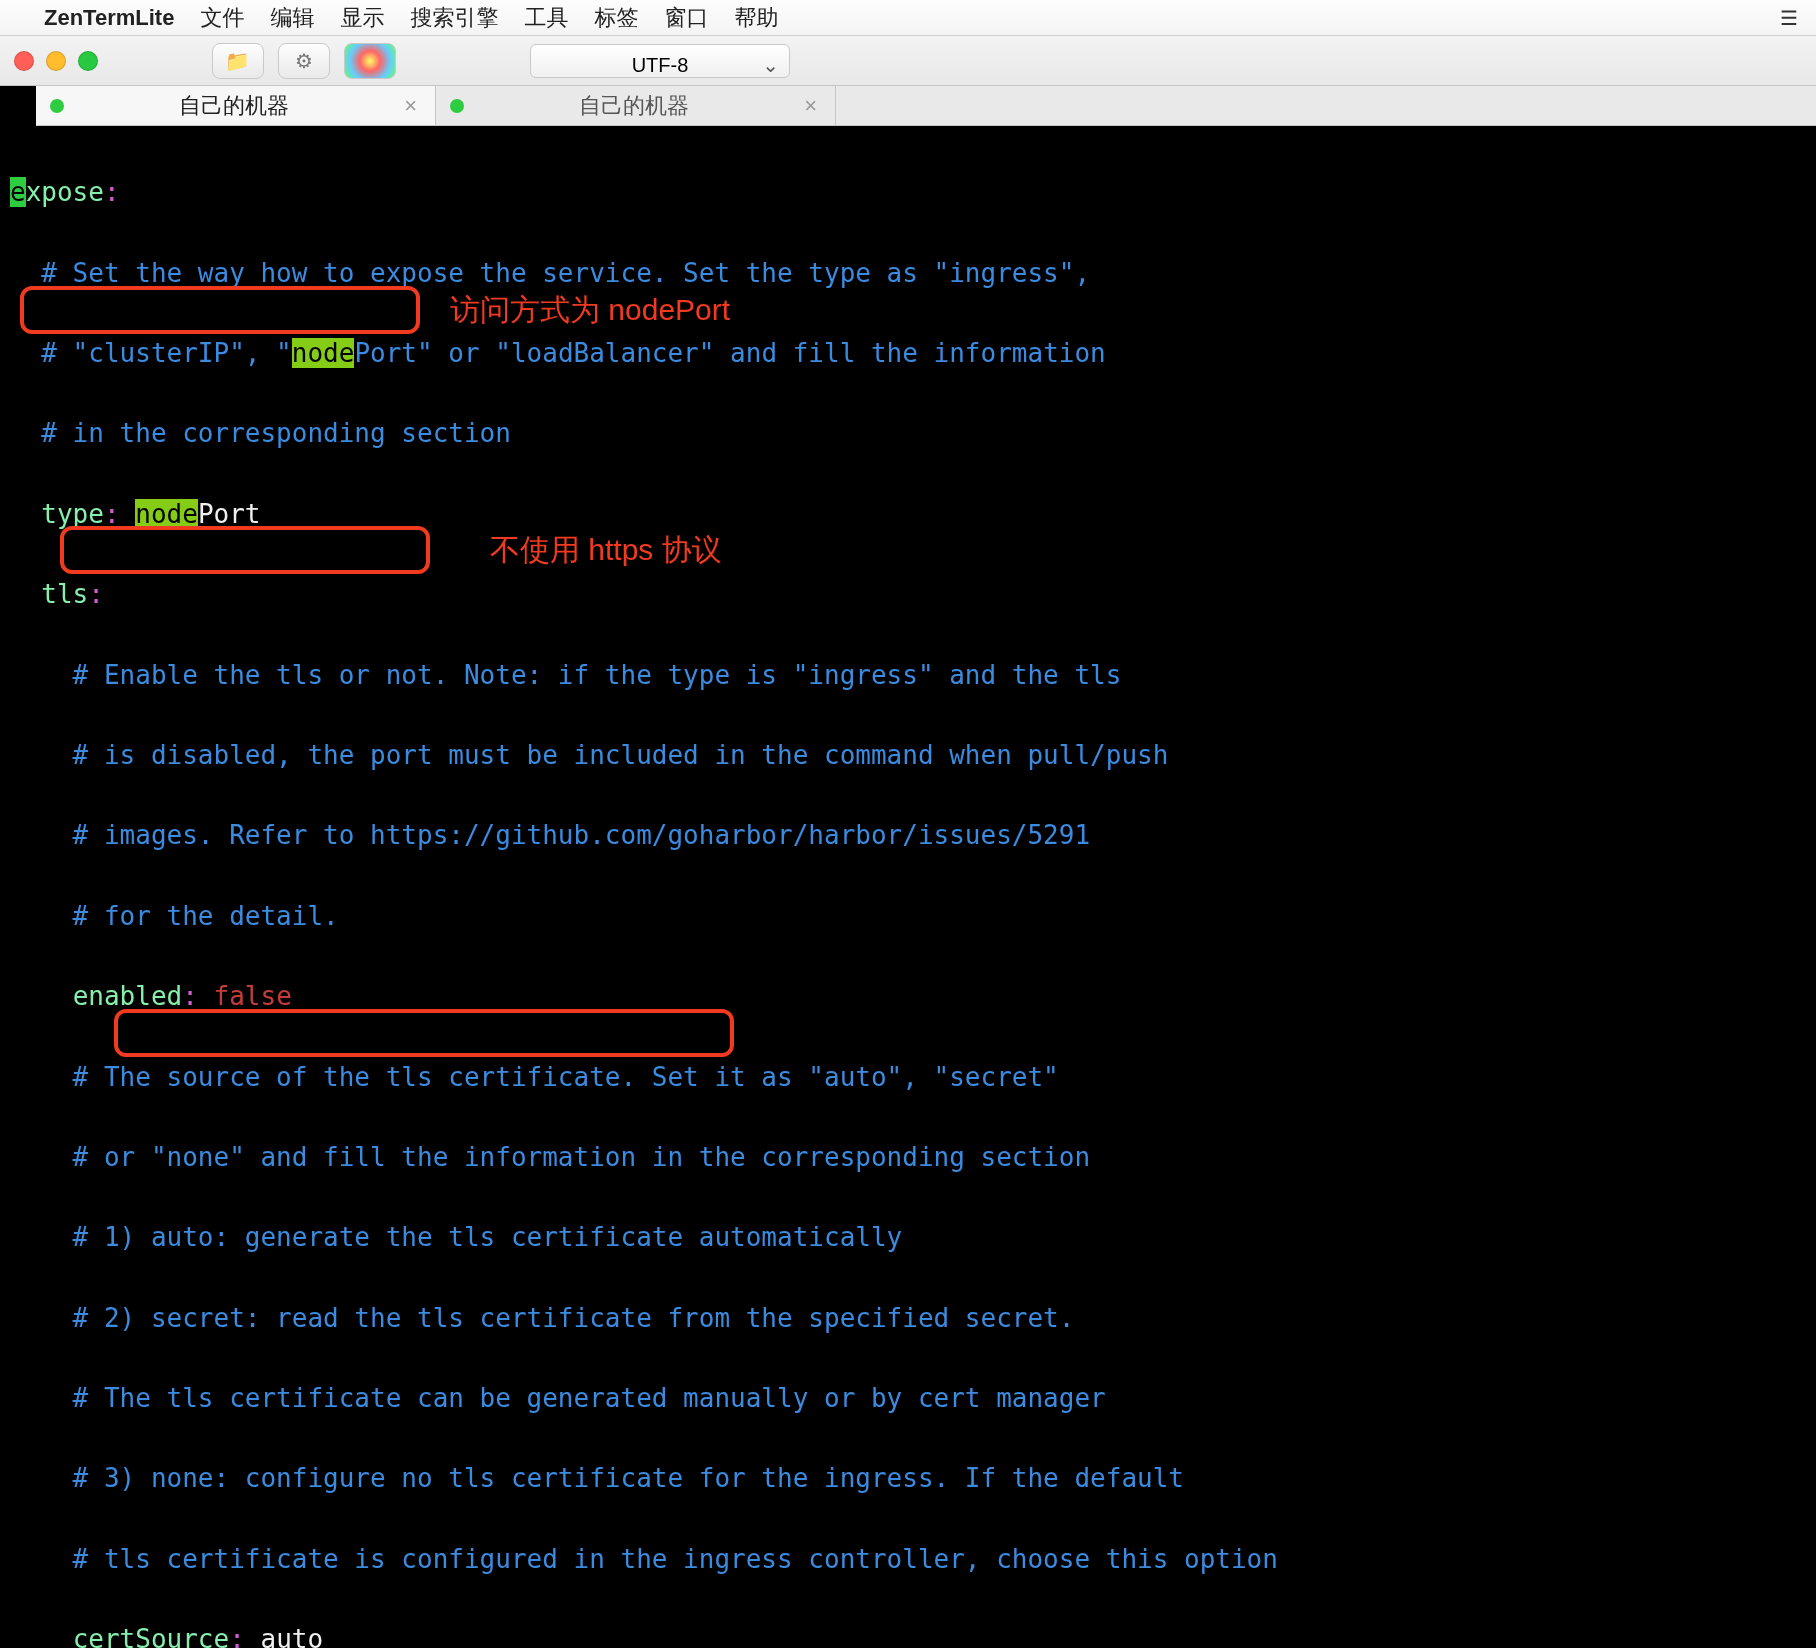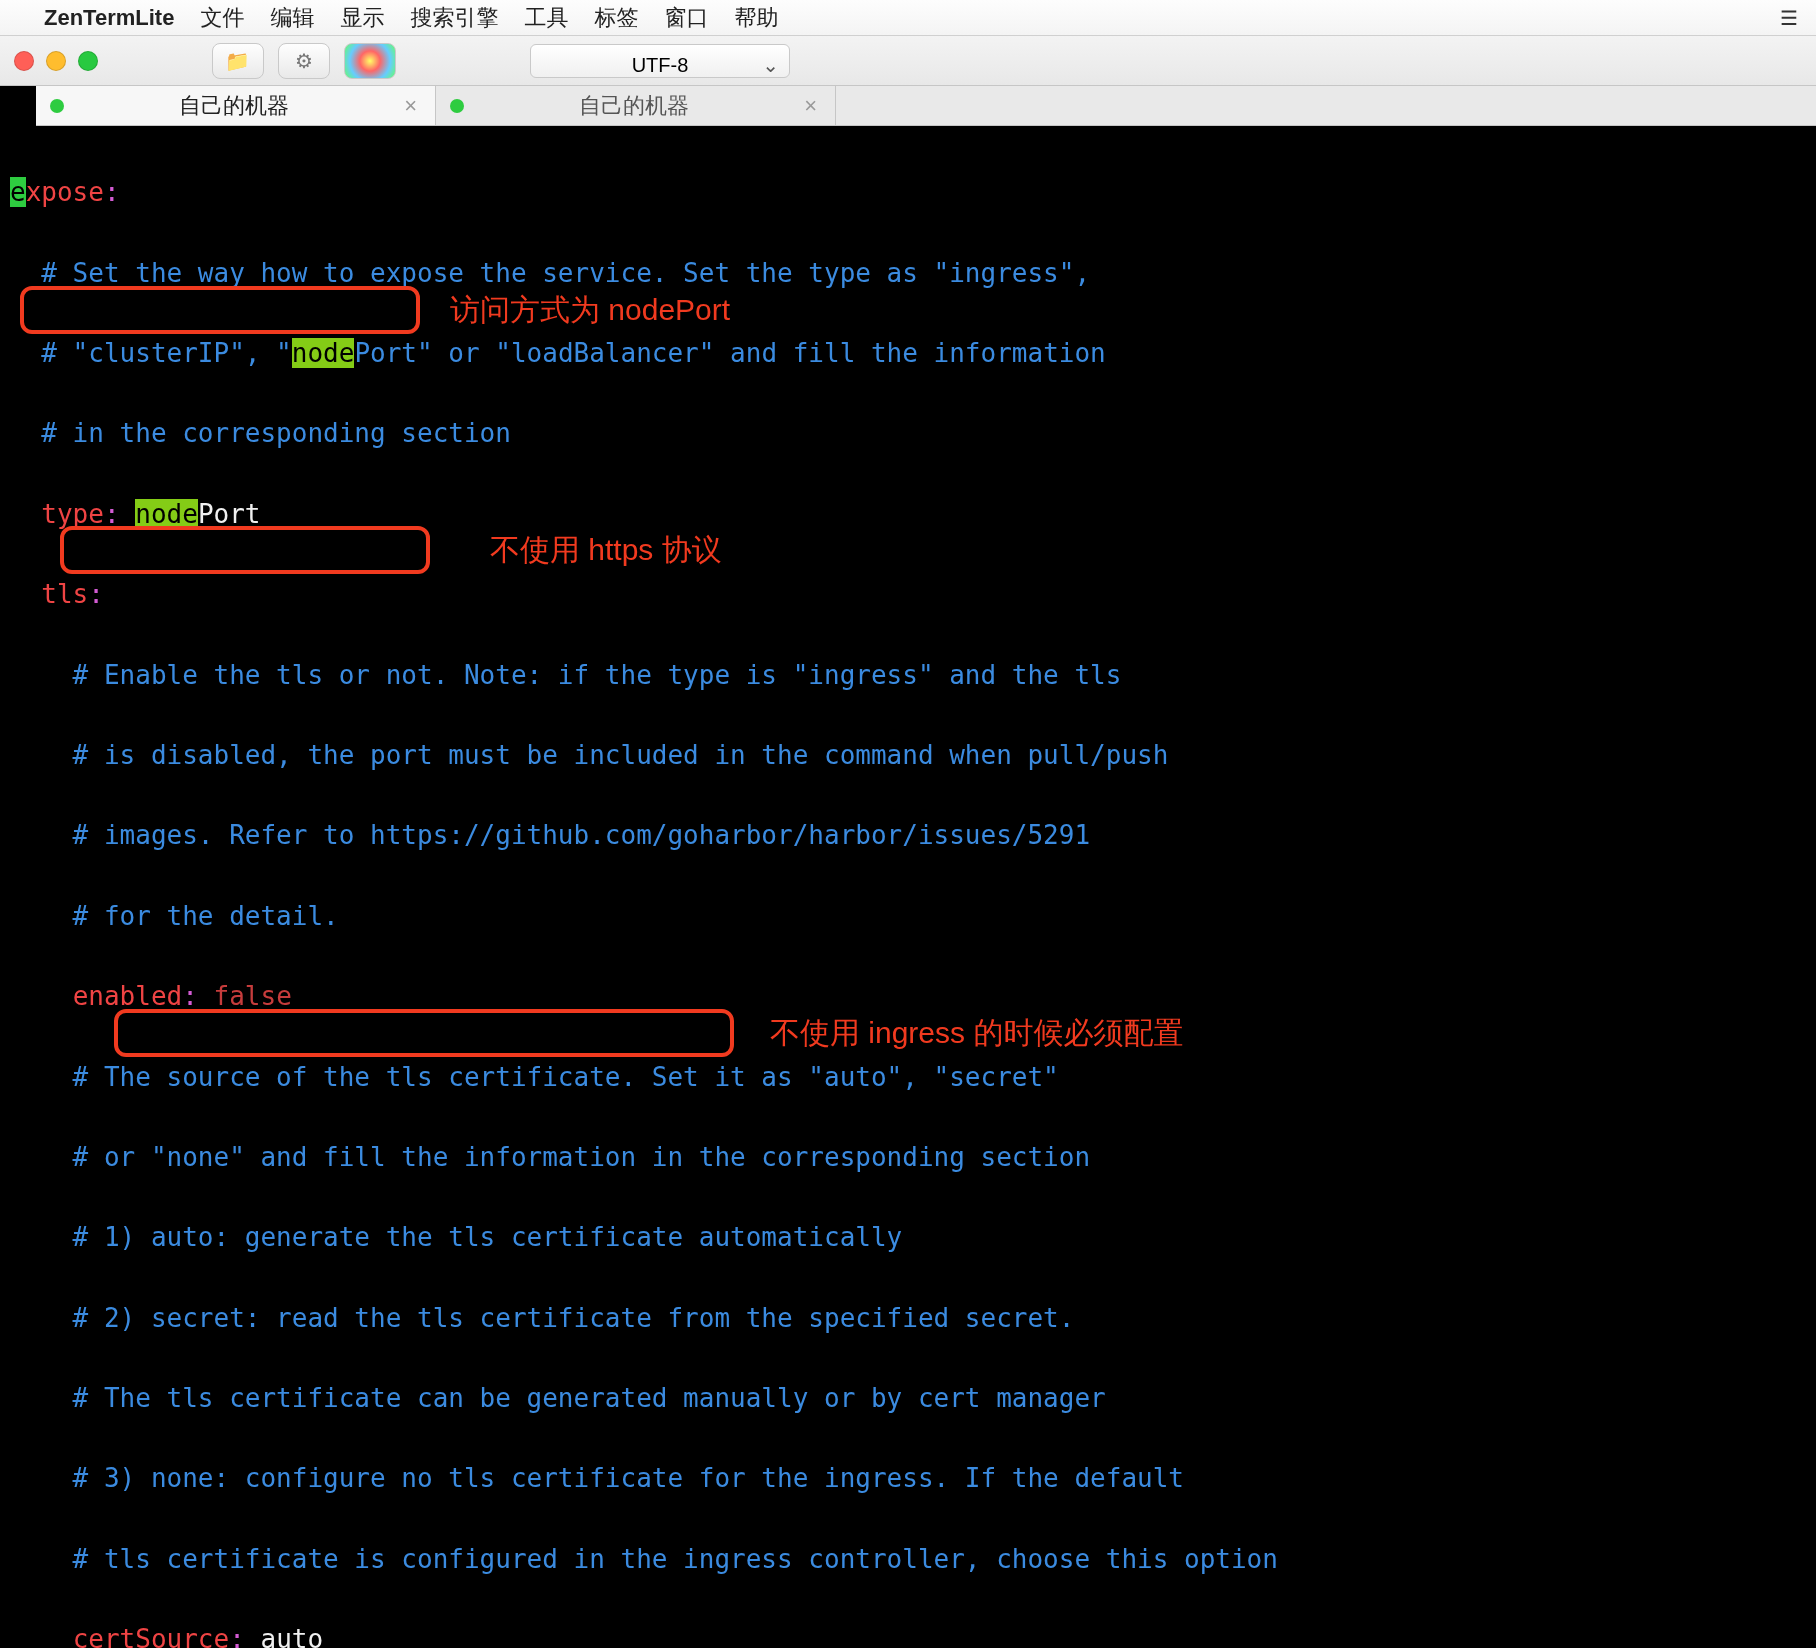--- a/index.html
+++ b/index.html
@@ -29,21 +29,21 @@
   .tab { width: 400px; height:100%; display:flex; align-items:center; padding:0 18px 0 14px; gap:14px; border-right:1px solid #c6c6c6; font-size:22px; color:#555; position:relative;}
   .tab.active{ background:#f7f7f7; color:#222;}
   .tab .statusdot{ width:14px; height:14px; border-radius:50%; background:#2ecc40;}
   .tab .title{ flex:1; text-align:center;}
   .tab .close{ color:#999; font-size:22px;}
 
   
   .terminal { width:100%; height: calc(1648px - 36px - 50px - 40px); background:#000; font-family: "Menlo","Consolas","DejaVu Sans Mono",monospace; font-size:26px; line-height:40.2px; color:#e6e6e6; padding: 6px 10px 10px 10px; white-space: pre; overflow:hidden; position:relative;}
   .l { display:block; height:40.2px; }
   .c-comment { color:#3b8be0; }
-  .c-key { color:#ef4444; }
+  .c-key { color:#86efac; }
   .c-string { color:#c63c3c; }
   .c-colon { color:#d35bd3; }
   .c-plain { color:#f0f0f0; }
   .hl-node { background:#84cc16; color:#000; }
   .cursor { background:#2ecc40; color:#000; }
 
   
   .anno-box { position:absolute; border:4px solid #f13a1f; border-radius:12px; pointer-events:none; }
   .anno-text { position:absolute; color:#f13a1f; font-family:-apple-system,"Helvetica Neue",sans-serif; font-size:30px; font-weight:500; pointer-events:none; white-space:nowrap;}
 </style>
@@ -137,14 +137,13 @@
 
 
   
   <div class="anno-box" style="left:20px; top:160px; width:400px; height:48px;"></div>
   <div class="anno-text" style="left:450px; top:164px;">访问方式为 nodePort</div>
 
   <div class="anno-box" style="left:60px; top:400px; width:370px; height:48px;"></div>
   <div class="anno-text" style="left:490px; top:404px;">不使用 https 协议</div>
 
   <div class="anno-box" style="left:114px; top:883px; width:620px; height:48px;"></div>
-  <div class="anno-text" style="left:770px; top:887px;">不使用 ingress 的时候必须配置</div>
 </div>
 
 </body></html>

